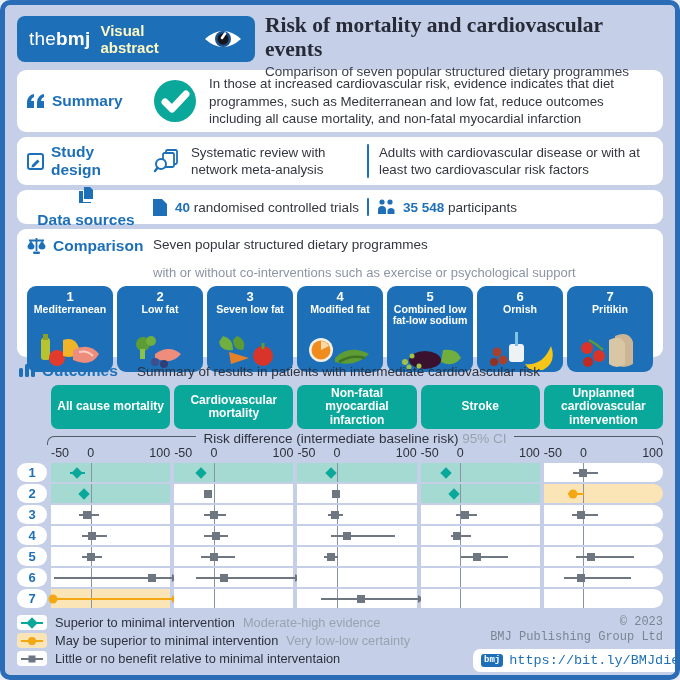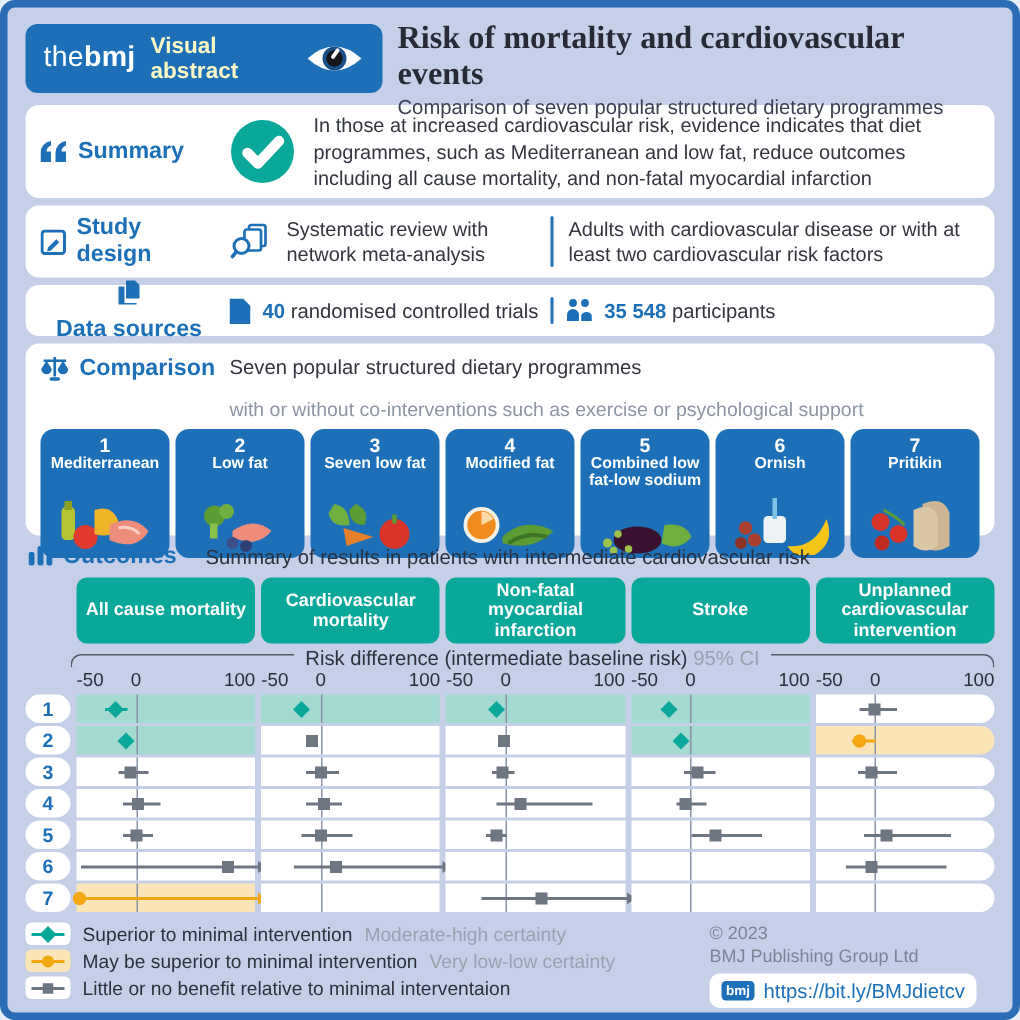--- a/index.html
+++ b/index.html
@@ -93,21 +93,21 @@
 
   
   .foot{display:flex;margin-top:7px;gap:10px;}
   .legend{flex:1;display:flex;flex-direction:column;gap:3px;}
   .leg-item{display:flex;align-items:center;gap:8px;font-size:12.8px;color:#2d313d;}
   .leg-swatch{width:30px;height:15px;background:#fff;border-radius:4px;position:relative;flex:none;}
   .leg-swatch.orange-bg{background:#fbe4b6;}
   .leg-line{position:absolute;left:4px;right:4px;top:50%;height:2px;transform:translateY(-50%);}
   .leg-mk{position:absolute;left:50%;top:50%;}
   .leg-cert{color:#9aa2af;}
-  .credits{width:190px;text-align:left;}
+  .credits{width:190px;text-align:right;font-family:Liberation Mono, monospace;}
   .copy{color:#7c8494;font-size:12px;line-height:1.25;}
   .url-pill{margin-top:4px;background:#fff;border-radius:7px;display:inline-flex;align-items:center;gap:6px;padding:4px 8px;}
   .mini-bmj{background:#1d70b8;color:#fff;font-weight:bold;font-size:9px;border-radius:3px;padding:2px 3px;line-height:1;}
   .url-text{color:#1d70b8;font-size:13.5px;}
 </style>
 </head>
 <body>
 
 <div class="frame">
 <div class="inner">
@@ -559,21 +559,21 @@
       </div>
 
   <div class="foot">
     <div class="legend">
       <div class="leg-item">
         <span class="leg-swatch">
           <span class="leg-line ci teal"></span>
               <span class="leg-mk mk-diamond" style="width:8px;height:8px;"></span>
         </span>
         <span>Superior to minimal intervention</span>
-        <span class="leg-cert">Moderate-high certainty</span>
+        <span class="leg-cert">Moderate-high evidence</span>
       </div>
       <div class="leg-item">
         <span class="leg-swatch orange-bg">
           <span class="leg-line ci orange"></span>
               <span class="leg-mk mk-circle" style="width:8px;height:8px;"></span>
         </span>
         <span>May be superior to minimal intervention</span>
         <span class="leg-cert">Very low-low certainty</span>
       </div>
       <div class="leg-item">

